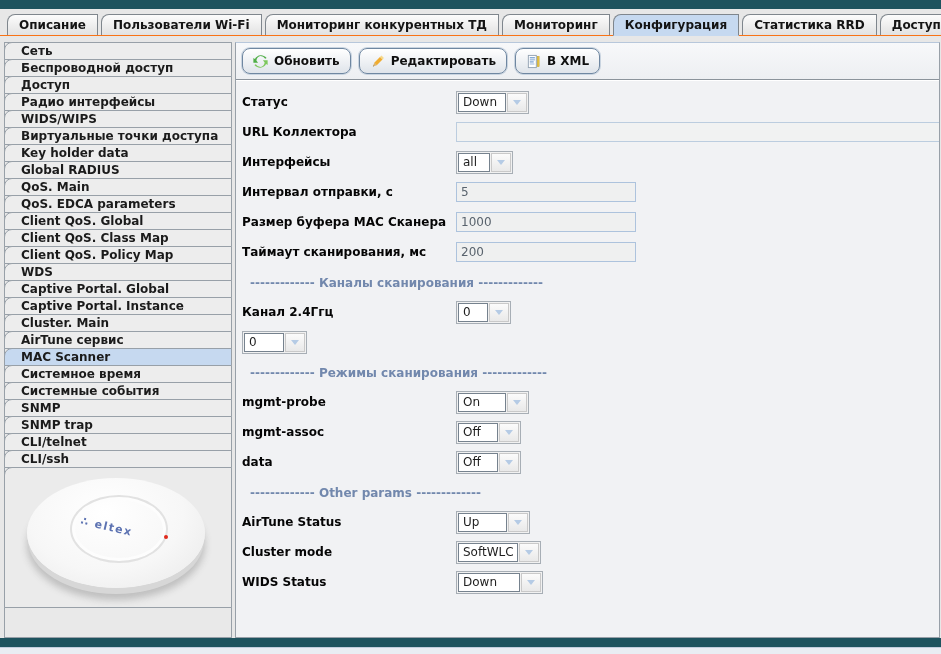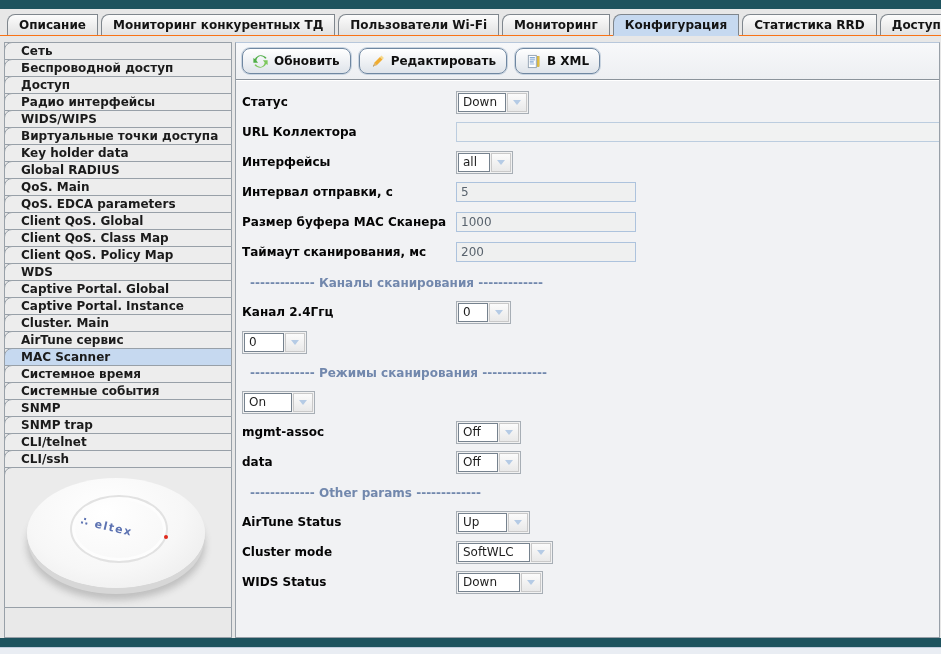--- a/index.html
+++ b/index.html
@@ -78,22 +78,22 @@
   .tinput.wide{flex:1;margin-right:-1px;background:#f1f2f2;border-color:#bccddf;}
 </style>
 </head>
 <body>
 
 <div class="window">
   <div class="teal-bar"></div>
 
   <div class="tabstrip">
       <div class="tab">Описание</div>
+      <div class="tab">Пользователи Wi-Fi</div>
       <div class="tab">Мониторинг конкурентных ТД</div>
-      <div class="tab">Пользователи Wi-Fi</div>
       <div class="tab">Мониторинг</div>
       <div class="tab active">Конфигурация</div>
       <div class="tab">Статистика RRD</div>
       <div class="tab">Доступ</div>
     </div>
   <div class="tab-spacer"></div>
 
   <div class="content">
 
     <div class="sidebar">
@@ -184,20 +184,21 @@
             </div>
           </div>
           <div class="frow">
             <div class="combo">
               <span class="cval" style="width: 40px;">0</span>
               <span class="cbtn"></span>
             </div>
           </div>
           <div class="section">------------- Режимы сканирования -------------</div>
           <div class="frow">
+            <span class="flabel">mgmt-probe</span>
             <div class="combo">
               <span class="cval" style="width: 48px;">On</span>
               <span class="cbtn"></span>
             </div>
           </div>
           <div class="frow">
             <span class="flabel">mgmt-assoc</span>
             <div class="combo">
               <span class="cval" style="width: 40px;">Off</span>
               <span class="cbtn"></span>
@@ -214,21 +215,21 @@
           <div class="frow">
             <span class="flabel">AirTune Status</span>
             <div class="combo">
               <span class="cval" style="width: 49px;">Up</span>
               <span class="cbtn"></span>
             </div>
           </div>
           <div class="frow">
             <span class="flabel">Cluster mode</span>
             <div class="combo">
-              <span class="cval" style="width: 72px;">SoftWLC</span>
+              <span class="cval" style="width: 60px;">SoftWLC</span>
               <span class="cbtn"></span>
             </div>
           </div>
           <div class="frow">
             <span class="flabel">WIDS Status</span>
             <div class="combo">
               <span class="cval" style="width: 62px;">Down</span>
               <span class="cbtn"></span>
             </div>
           </div>

